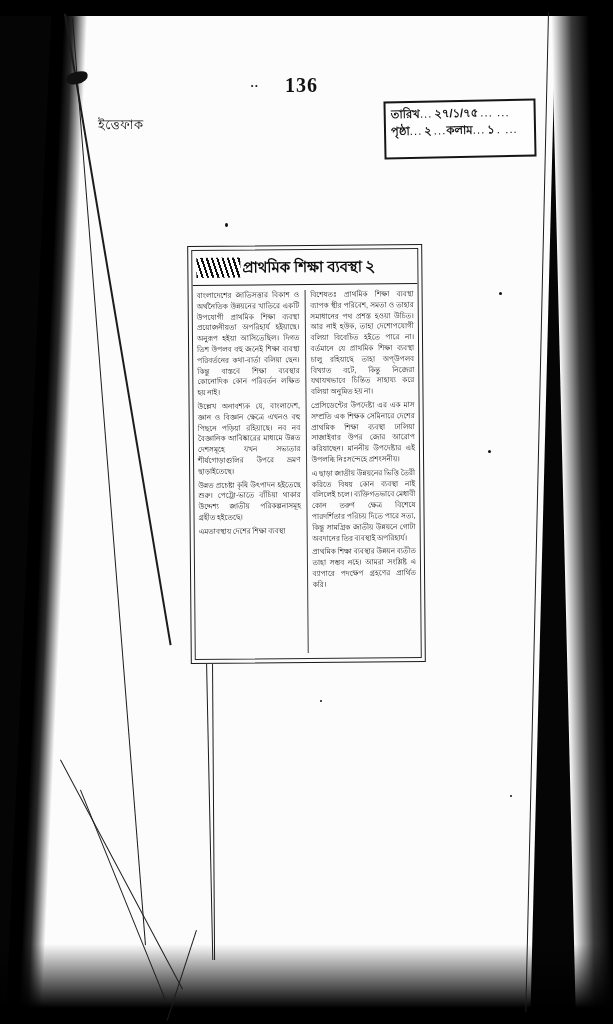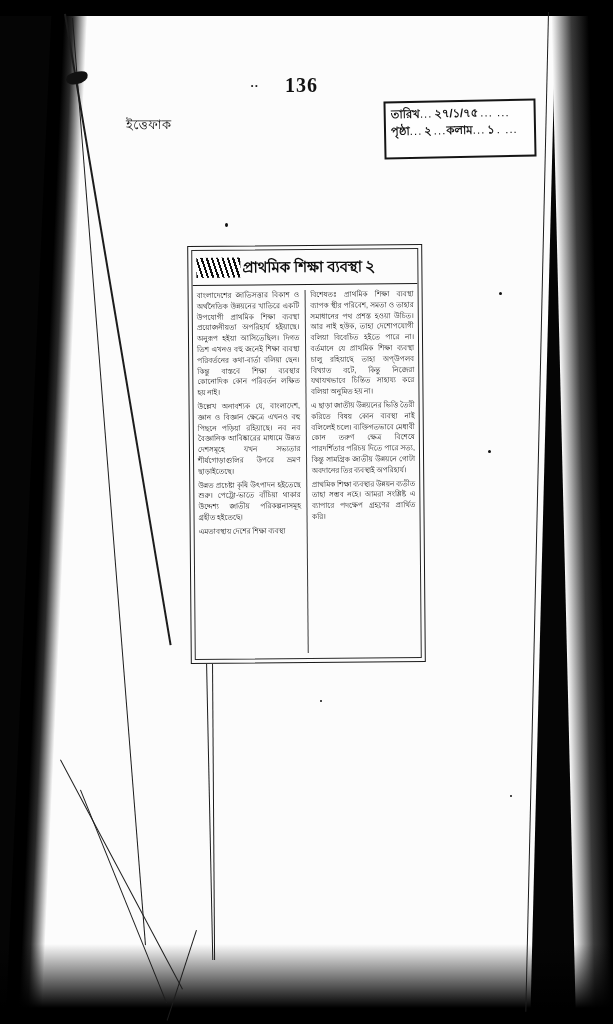--- a/index.html
+++ b/index.html
@@ -110,21 +110,20 @@
     transform: rotate(-12deg);
   }
   #newspaper-name {
     position: absolute;
     left: 98px;
     top: 115px;
     font-size: 13px;
     color: #111;
     letter-spacing: 0.5px;
     font-family: Liberation Sans, sans-serif;
-    margin-left: 28px;
   }
 
   
   #stamp-box {
     position: absolute;
     left: 384px;
     top: 100px;
     width: 152px;
     height: 58px;
     border: 2px solid #151515;
@@ -275,27 +274,28 @@
 
   <div id="clipping">
     <div id="clipping-inner">
       <div id="headline-row">
         <div id="headline-hatch"></div>
         <div id="headline-text">প্রাথমিক শিক্ষা ব্যবস্থা</div>
         <div id="headline-mark">২</div>
       </div>
       <div id="cols">
         <div class="col left">
-          <p>বাংলাদেশের জাতিসত্তার বিকাশ ও অর্থনৈতিক উন্নয়নের খাতিরে একটি উপযোগী প্রাথমিক শিক্ষা ব্যবস্থা প্রয়োজনীয়তা অপরিহার্য হইয়াছে। অনুরূপ হইয়া আসিতেছিল। দিগত তিশ এখনও বহু জনেই শিক্ষা ব্যবস্থা পরিবর্তনের কথা-বার্তা বলিয়া ছেন। কিন্তু বাস্তবে শিক্ষা ব্যবস্থার কোনোদিক কোন পরিবর্তন লক্ষিত হয় নাই।</p>
+          <p>বাংলাদেশের জাতিসত্তার বিকাশ ও অর্থনৈতিক উন্নয়নের খাতিরে একটি উপযোগী প্রাথমিক শিক্ষা ব্যবস্থা প্রয়োজনীয়তা অপরিহার্য হইয়াছে। অনুরূপ হইয়া আসিতেছিল। দিগত তিশ উপলব বহু জনেই শিক্ষা ব্যবস্থা পরিবর্তনের কথা-বার্তা বলিয়া ছেন। কিন্তু বাস্তবে শিক্ষা ব্যবস্থার কোনোদিক কোন পরিবর্তন লক্ষিত হয় নাই।</p>
           <p>উল্লেখ অনাবশ্যক যে, বাংলাদেশ, জ্ঞান ও বিজ্ঞান ক্ষেত্রে এখনও বহু পিছনে পড়িয়া রহিয়াছে। নব নব বৈজ্ঞানিক আবিষ্কারের মাধ্যমে উন্নত দেশসমূহে যখন সভ্যতার শীর্ষগোড়াগুলির উপরে ভ্রমণ ছাড়াইতেছে।</p>
           <p>উন্নত প্রচেষ্টা কৃষি উৎপাদন হইতেছে শুরু। পেট্রো-ভাতে বাঁচিয়া থাকার উদ্দেশ্য জাতীয় পরিকল্পনাসমূহ গ্রহীত হইতেছে।</p>
           <p>এমতাবস্থায় দেশের শিক্ষা ব্যবস্থা</p>
         </div>
         <div class="col right">
           <p>বিশেষতঃ প্রাথমিক শিক্ষা ব্যবস্থা ব্যাপক স্থীর পরিবেশ, সমতা ও তাহার সমাধানের পথ প্রশস্ত হওয়া উচিত। আর নাই হউক, তাহা দেশোপযোগী বলিয়া বিবেচিত হইতে পারে না। বর্তমানে যে প্রাথমিক শিক্ষা ব্যবস্থা চালু রহিয়াছে তাহা অপ্উপলব বিখ্যাত বটে, কিন্তু নিজেরা যথাযথভাবে চিন্তিত সাহায্য করে বলিয়া অনুমিত হয় না।</p>
+          <p>প্রেসিডেন্টের উপদেষ্টা এর এক মাস সম্প্রতি এক শিক্ষক সেমিনারে দেশের প্রাথমিক শিক্ষা ব্যবস্থা ঢালিয়া সাজাইবার উপর জোর আরোপ করিয়াছেন। মাননীয় উপদেষ্টার এই উপলব্ধি নিঃসন্দেহে প্রশংসনীয়।</p>
           <p>এ ছাড়া জাতীয় উন্নয়নের ভিত্তি তৈরী করিতে বিষয় কোন ব্যবস্থা নাই বলিলেই চলে। ব্যক্তিগতভাবে মেধাবী কোন তরুণ ক্ষেত্র বিশেষে পারদর্শিতার পরিচয় দিতে পারে সত্য, কিন্তু সামগ্রিক জাতীয় উন্নয়নে গোটা অবদানের তির ব্যবস্থাই অপরিহার্য।</p>
           <p>প্রাথমিক শিক্ষা ব্যবস্থার উন্নয়ন ব্যতীত তাহা সম্ভব নহে। আমরা সংশ্লিষ্ট এ ব্যাপারে পদক্ষেপ গ্রহণের প্রার্থিত করি।</p>
         </div>
       </div>
     </div>
   </div>
 
 </div>
 
 </body></html>

